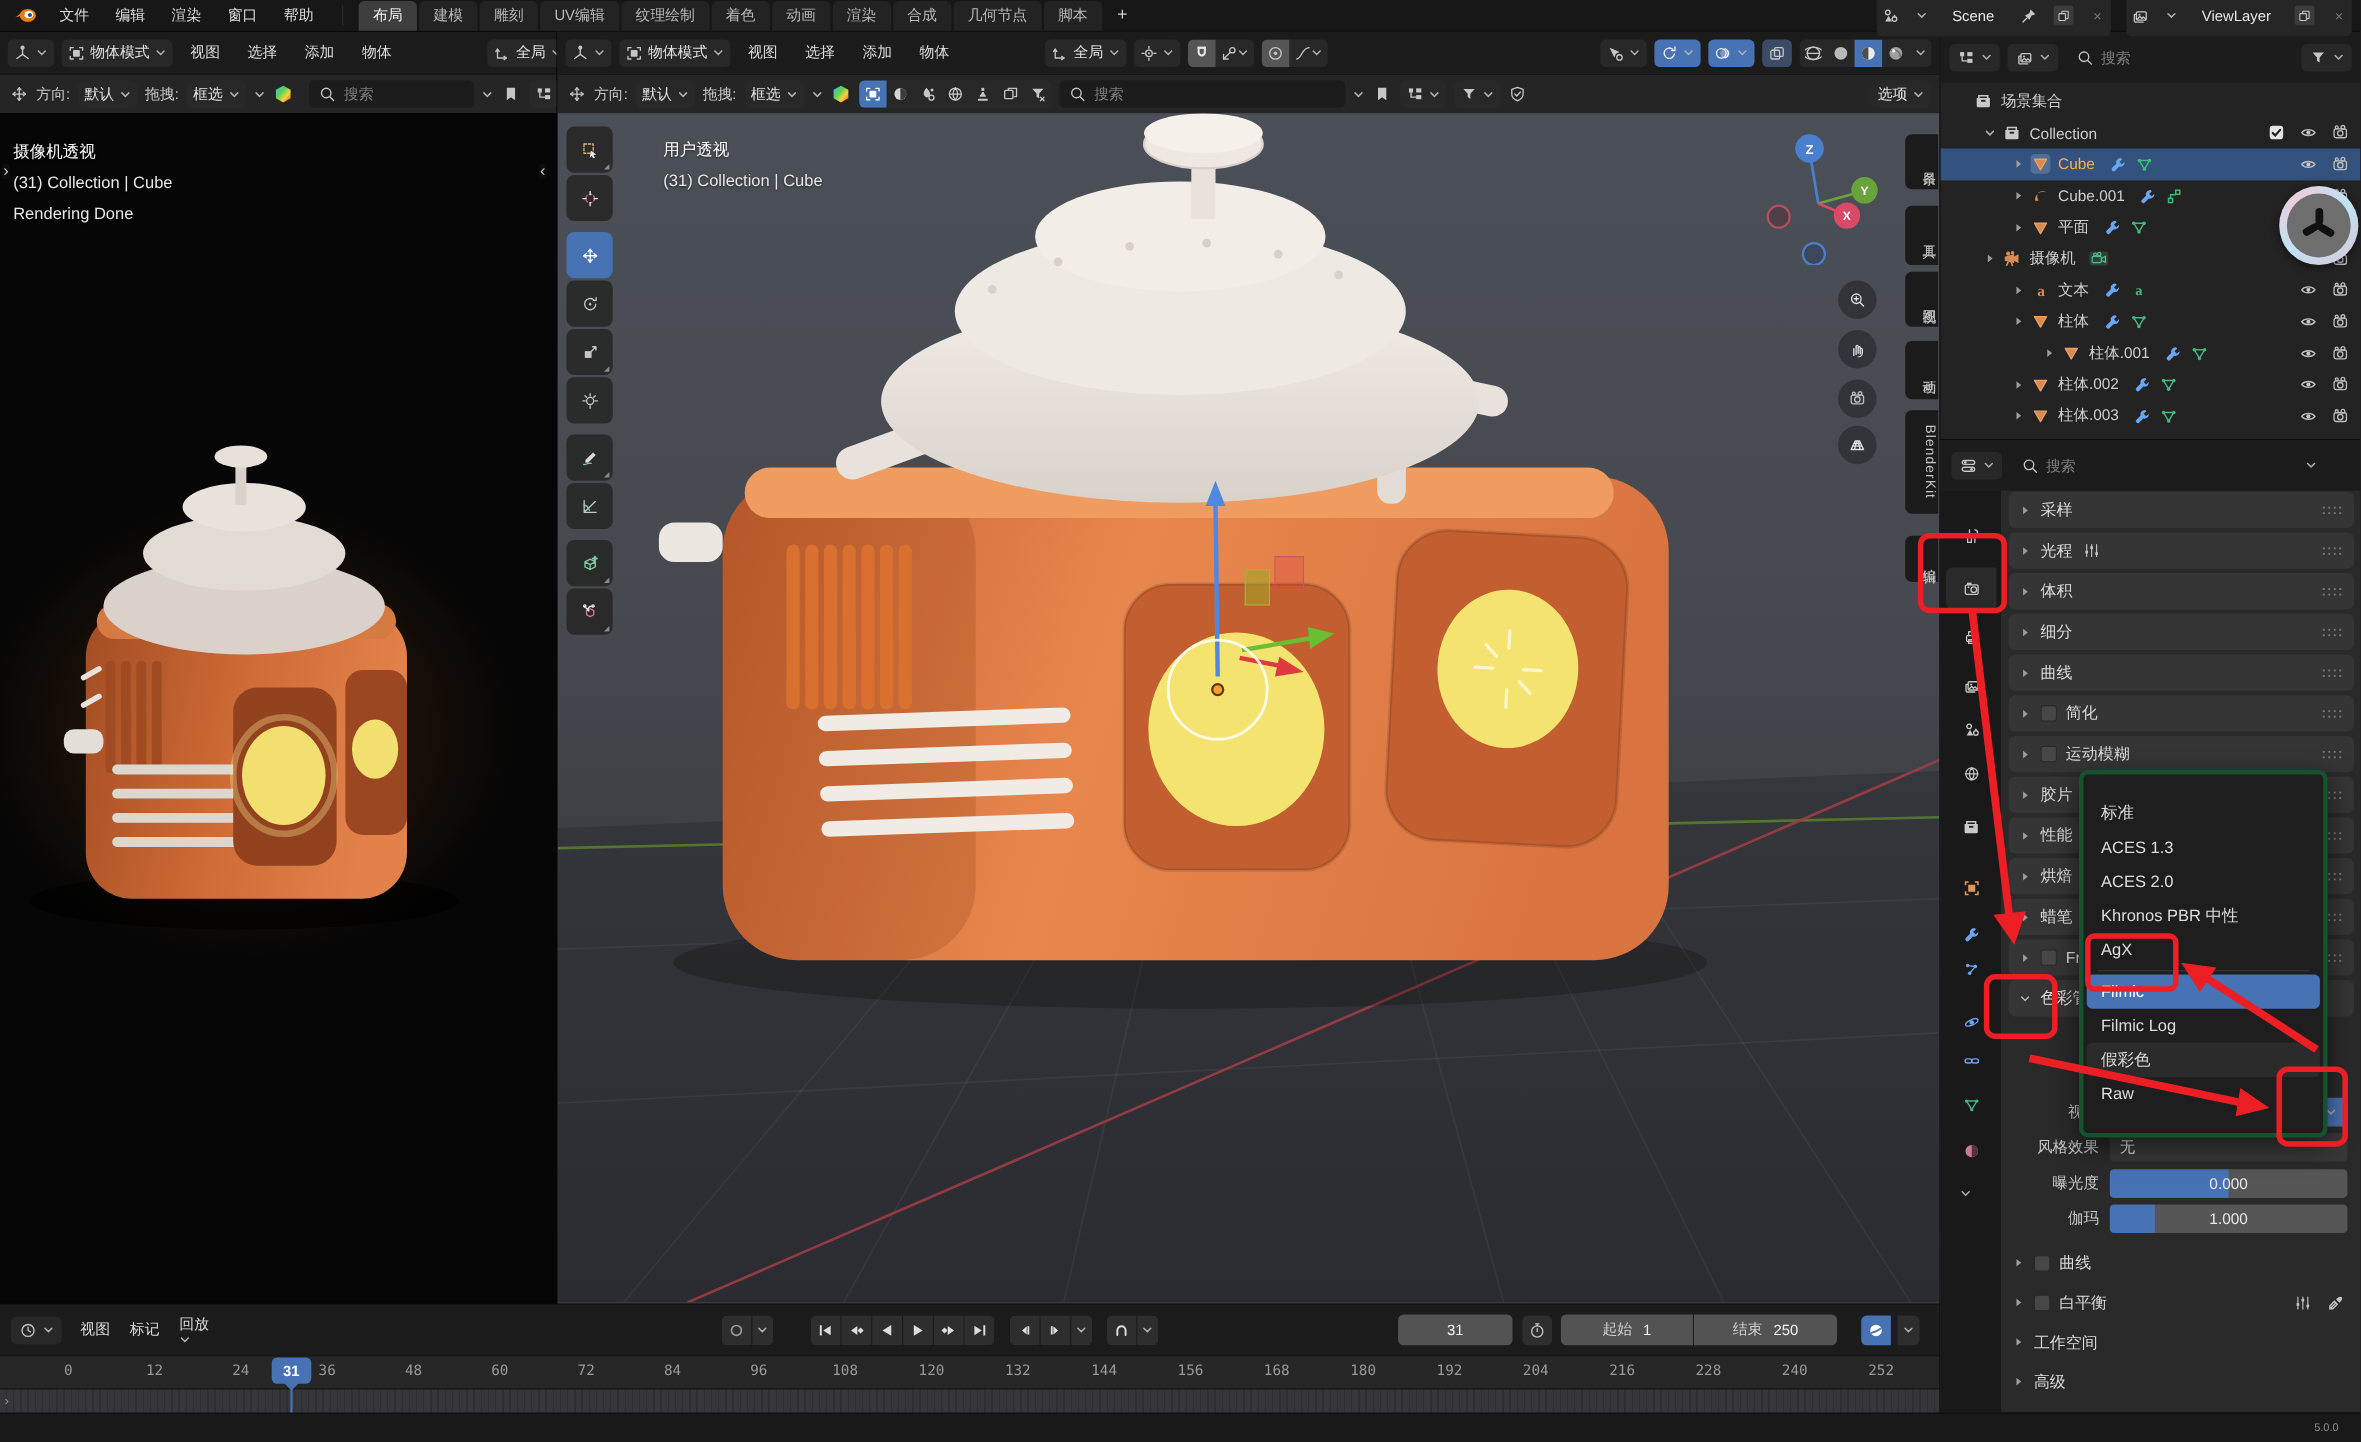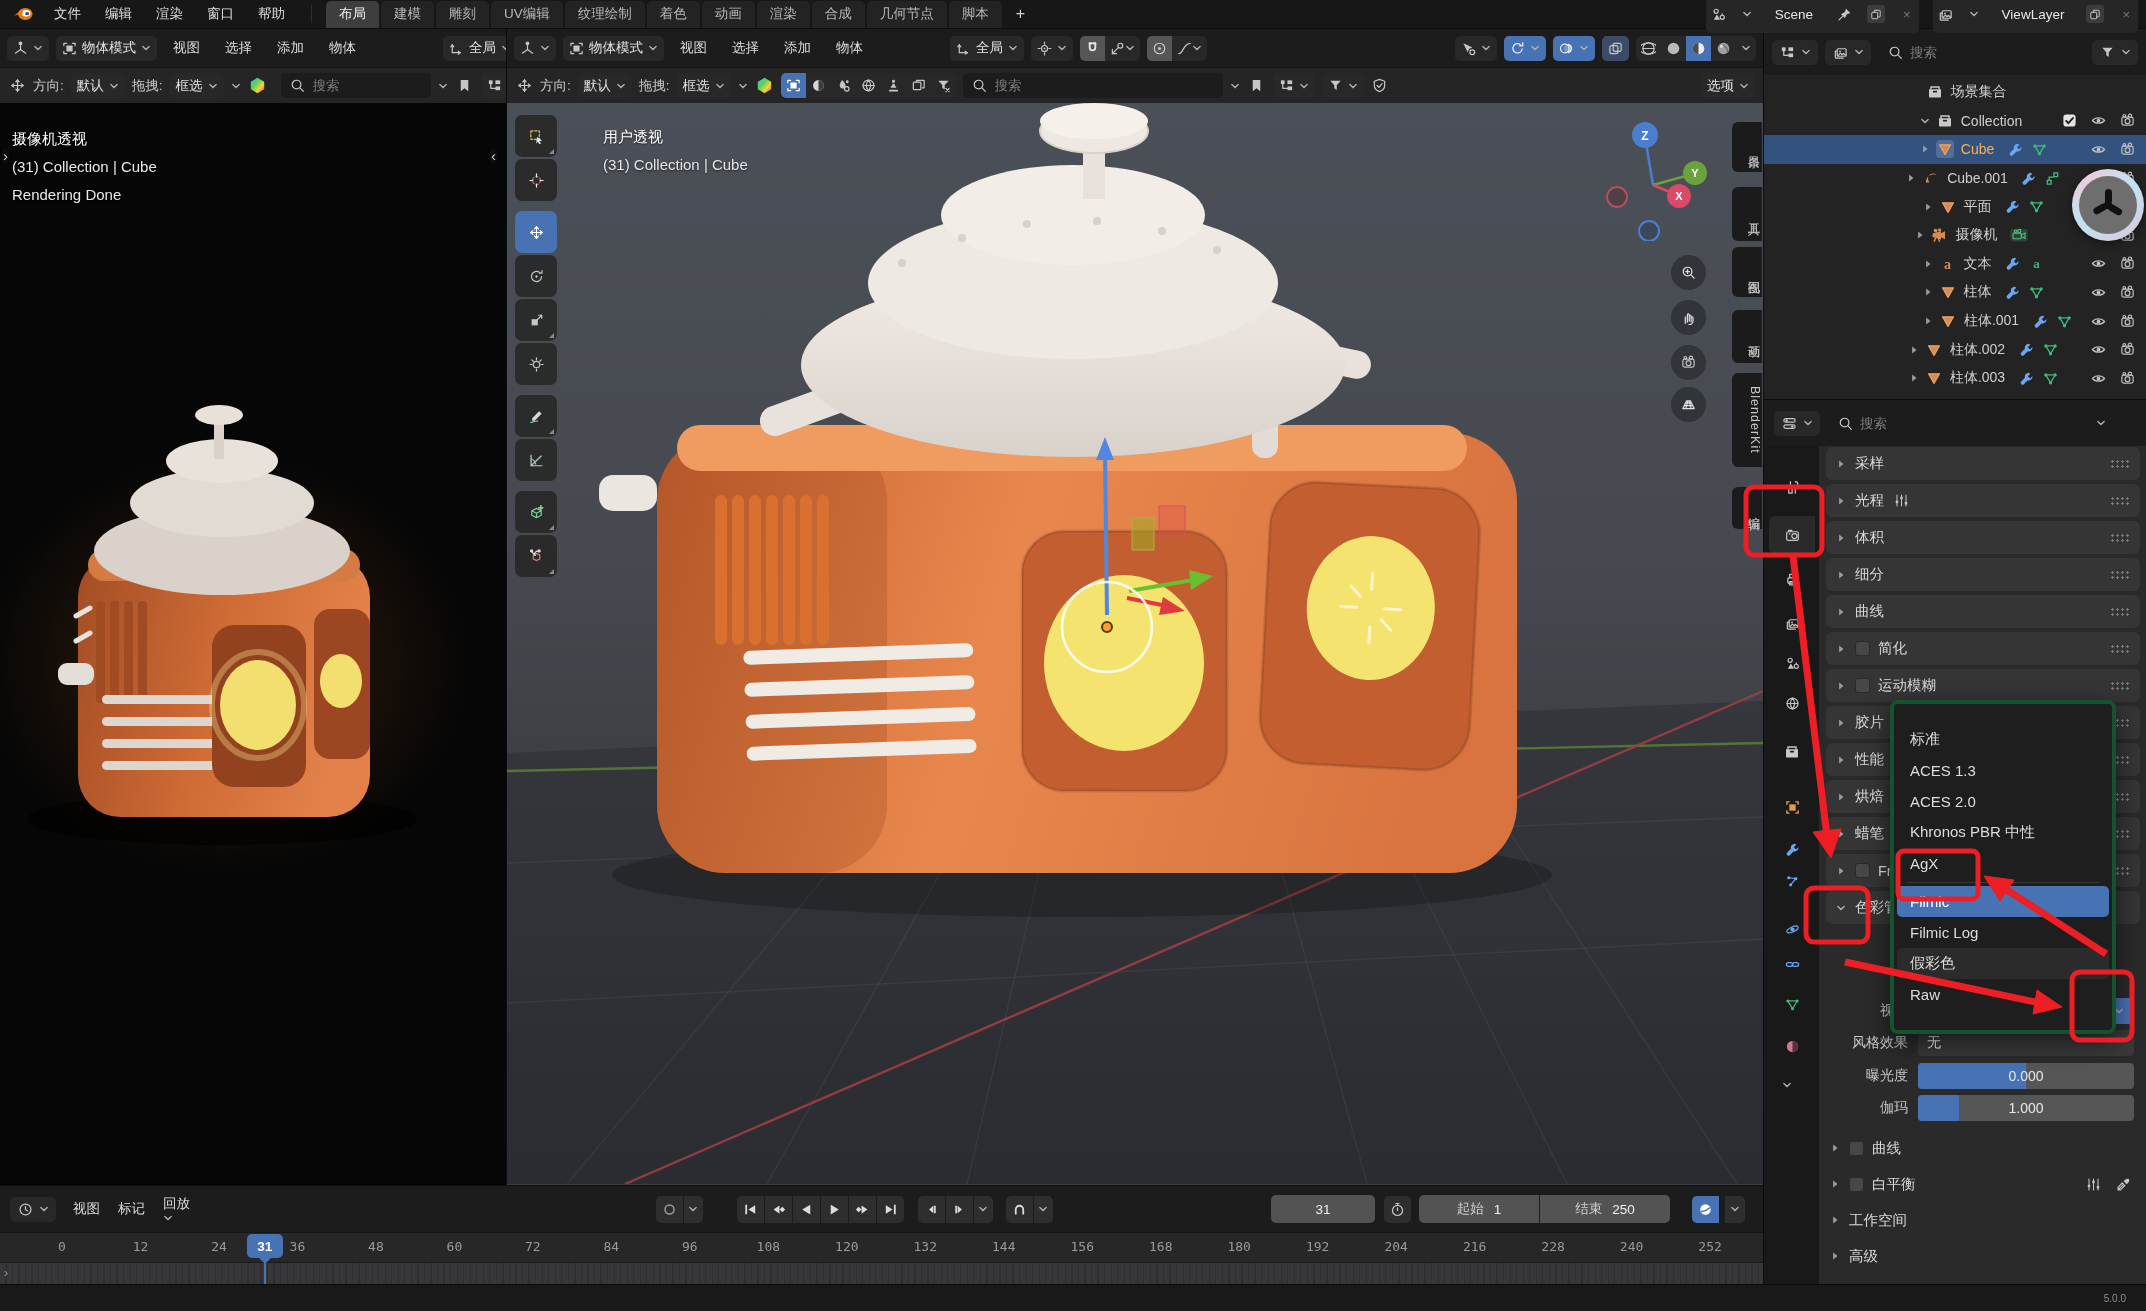--- a/index.html
+++ b/index.html
@@ -60,21 +60,21 @@
   #mvp-nav { position:absolute; left:1086px; top:18px; width:130px; height:120px; z-index:4; }
   .navbtn { position:absolute; left:1164px; width:35px; height:35px; border-radius:50%; background:rgba(35,37,41,.6); display:flex; align-items:center; justify-content:center; z-index:4; }
   
   #mvp-tabs { position:absolute; left:1225px; top:0; width:31px; z-index:3; }
   .sbtab { position:absolute; left:0; width:30px; background:#1b1b1b; color:#c6c6c6; border-radius:6px 0 0 6px; writing-mode:vertical-rl; text-align:center; font-size:12.5px; padding:8px 0; letter-spacing:1px; }
 
   
   #outliner { left:1764px; top:29px; width:382px; height:370px; background:#232323; overflow:hidden; }
   #ol-head { height:46px; background:#1c1c1c; display:flex; align-items:center; padding:0 8px; gap:7px; }
   #ol-rows { position:absolute; left:0; top:49px; right:0; }
-  .olrow { height:28.6px; display:flex; align-items:center; padding-right:8px; font-size:14px; color:#cfcfcf; position:relative;justify-content:center; }
+  .olrow { height:28.6px; display:flex; align-items:center; padding-right:8px; font-size:14px; color:#cfcfcf; position:relative; }
   .olrow.sel { background:#33527d; }
   .olrow .nm { margin-left:7px; white-space:nowrap; }
   .olrow .badges { display:flex; gap:6px; margin-left:12px; align-items:center; }
   .olrow .rights { position:absolute; right:10px; display:flex; gap:11px; align-items:center; }
   #bk-badge { position:absolute; left:308px; top:140px; width:72px; height:72px; border-radius:50%;
      background:radial-gradient(circle at 30% 25%, #f4c7d8, #bfe3f2 55%, #e7b9cf); box-shadow:0 2px 8px rgba(0,0,0,.5); z-index:6; display:flex; align-items:center; justify-content:center; }
   #bk-badge .inner { width:58px; height:58px; border-radius:50%; background:#6e6e6e; display:flex; align-items:center; justify-content:center; }
 
   
   #props { left:1764px; top:400px; width:382px; height:884px; background:#2a2a2a; overflow:hidden; }

